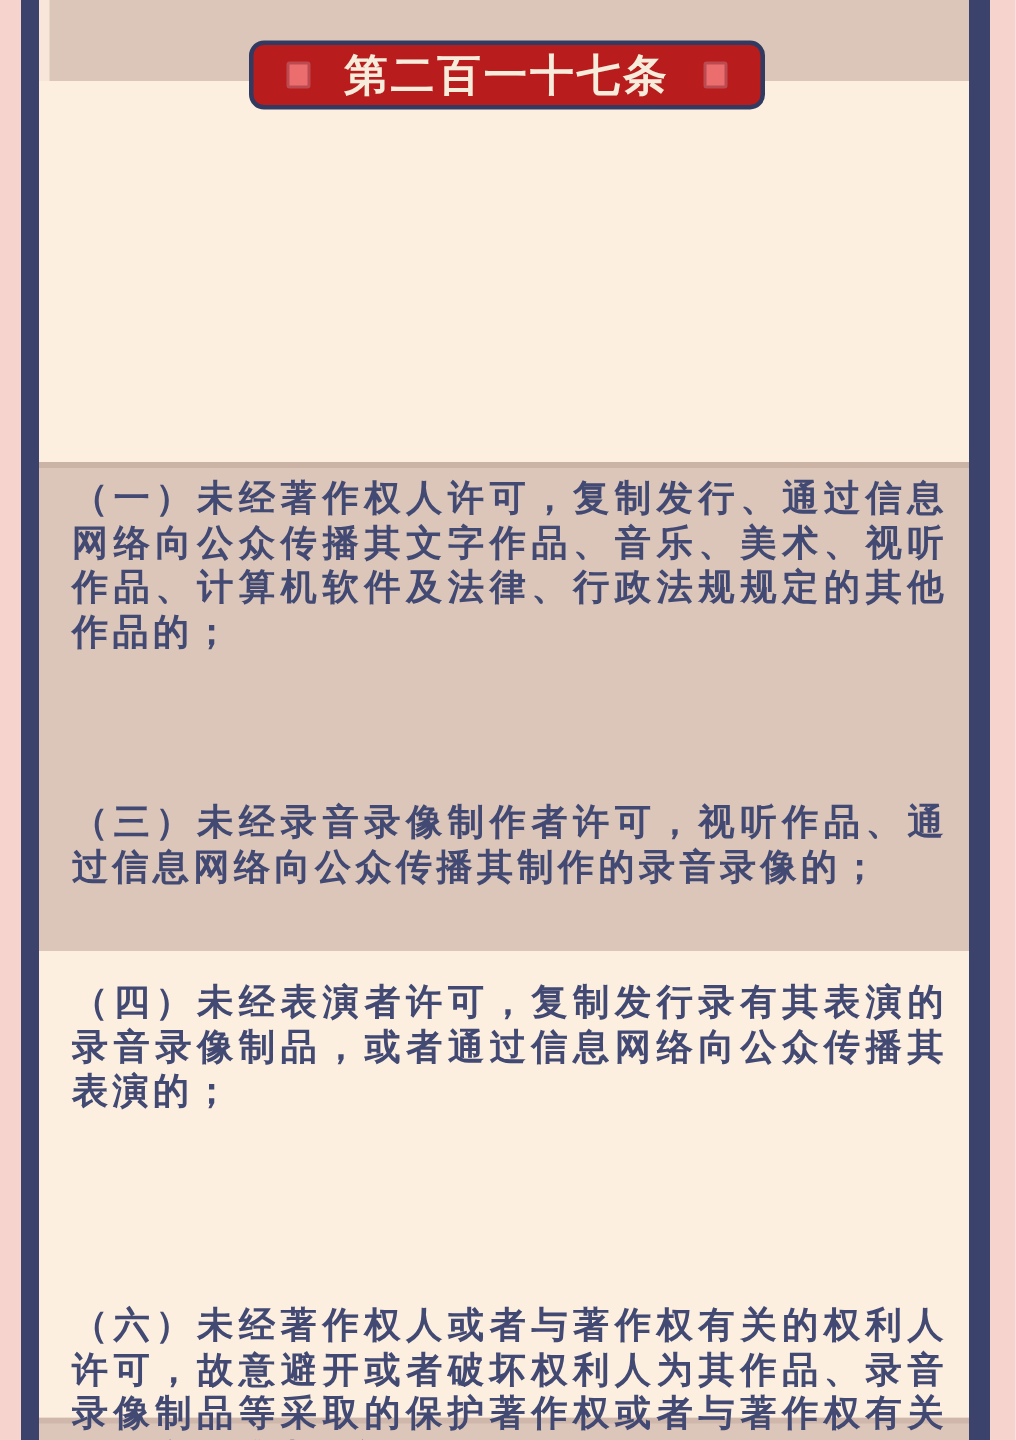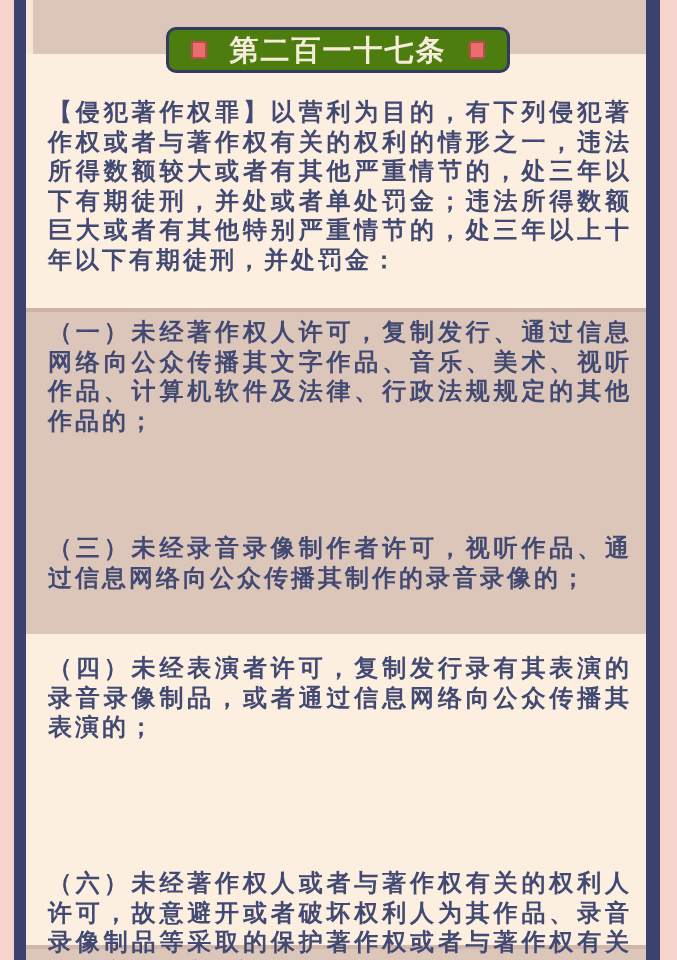--- a/index.html
+++ b/index.html
@@ -41,21 +41,21 @@
   .i1{top:318px;}
   .i2{top:476px;}
   .i3{top:534px;}
   .i4{top:654px;}
   .i5{top:769px;}
   .i6{top:869px;}
   .banner{
     position:absolute;
     left:166px;top:27px;
     width:338px;height:40px;
-    background:#4d7c0f;
+    background:#b91c1c;
     border:3px solid #323a61;
     border-radius:10px;
     z-index:5;
   }
   .banner-title{
     display:block;
     width:100%;
     text-align:center;
     line-height:40px;
     font-size:29px;
@@ -79,21 +79,20 @@
 <body>
 
 <div class="page">
   <div class="card">
     <div class="band tan top"></div>
     <div class="band cream b2"></div>
     <div class="band tan mid"></div>
     <div class="band cream b4"></div>
     <div class="band tan bottom"></div>
 
-    <p class="text intro">【侵犯著作权罪】以营利为目的，有下列侵犯著作权或者与著作权有关的权利的情形之一，违法所得数额较大或者有其他严重情节的，处三年以下有期徒刑，并处或者单处罚金；违法所得数额巨大或者有其他特别严重情节的，处三年以上十年以下有期徒刑，并处罚金：</p>
     <p class="text item i1">（一）未经著作权人许可，复制发行、通过信息网络向公众传播其文字作品、音乐、美术、视听作品、计算机软件及法律、行政法规规定的其他作品的；</p>
     <p class="text item i3">（三）未经录音录像制作者许可，视听作品、通过信息网络向公众传播其制作的录音录像的；</p>
     <p class="text item i4">（四）未经表演者许可，复制发行录有其表演的录音录像制品，或者通过信息网络向公众传播其表演的；</p>
     <p class="text item i6">（六）未经著作权人或者与著作权有关的权利人许可，故意避开或者破坏权利人为其作品、录音录像制品等采取的保护著作权或者与著作权有关的权利的技术措施的。</p>
   </div>
 
   <div class="banner">
     <span class="accent left"></span>
     <span class="banner-title">第二百一十七条</span>
     <span class="accent right"></span>

